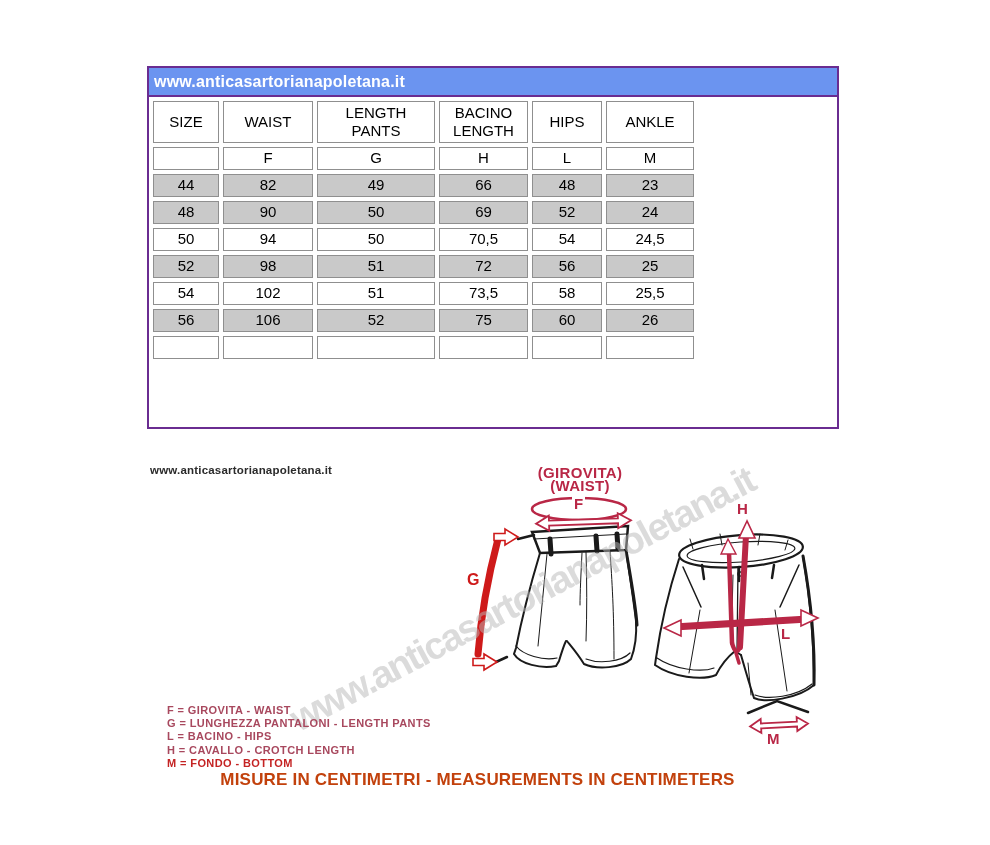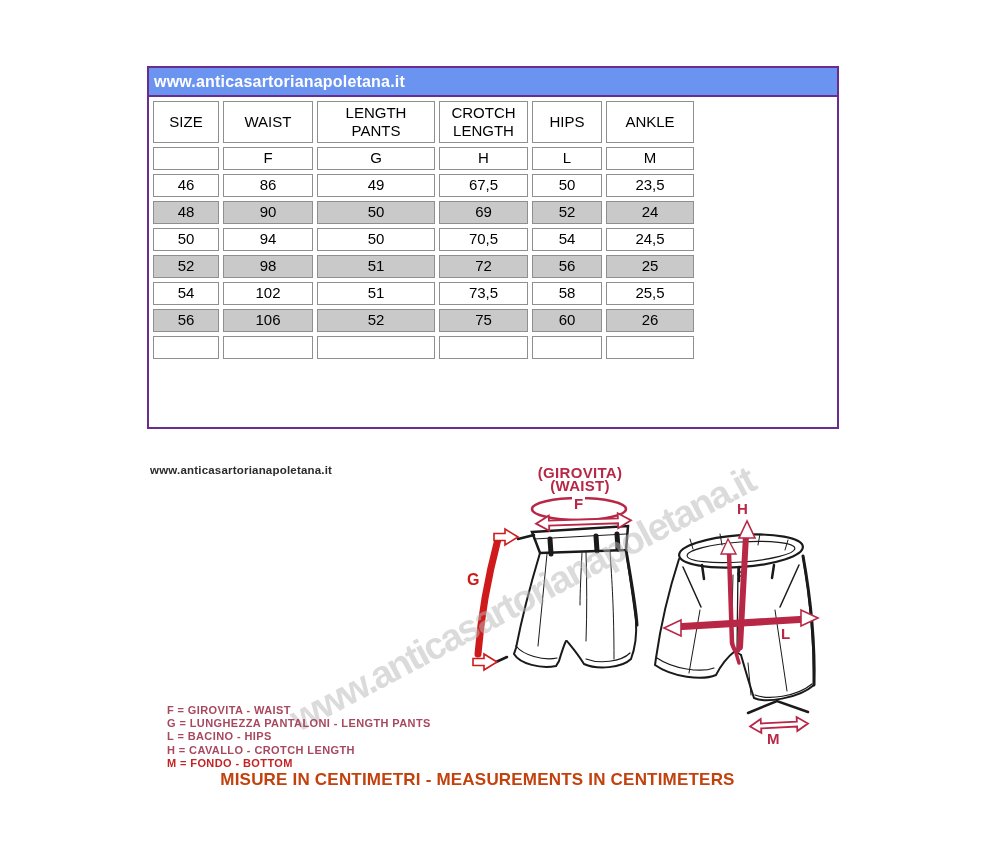--- a/index.html
+++ b/index.html
@@ -79,39 +79,39 @@
         <col style="width:118px">
       <col style="width:89px">
         <col style="width:70px">
         <col style="width:88px">
     </colgroup>
     <tbody>
       <tr class="hdr-en">
         <th>SIZE</th>
         <th>WAIST</th>
         <th><span class="wrapnarrow">LENGTH PANTS</span></th>
-        <th><span class="wrapnarrow">CROTCH LENGTH</span></th>
+        <th><span class="wrapnarrow">BACINO LENGTH</span></th>
         <th>HIPS</th>
         <th>ANKLE</th>
       </tr>
       <tr class="r">
         <td></td>
         <td>F</td>
         <td>G</td>
         <td>H</td>
         <td>L</td>
         <td>M</td>
       </tr>
-      <tr class="r">
-        <td>46</td>
-        <td>86</td>
+      <tr class="r shade">
+        <td>44</td>
+        <td>82</td>
         <td>49</td>
-        <td>67,5</td>
-        <td>50</td>
-        <td>23,5</td>
+        <td>66</td>
+        <td>48</td>
+        <td>23</td>
       </tr>
       <tr class="r shade">
         <td>48</td>
         <td>90</td>
         <td>50</td>
         <td>69</td>
         <td>52</td>
         <td>24</td>
       </tr>
       <tr class="r">

